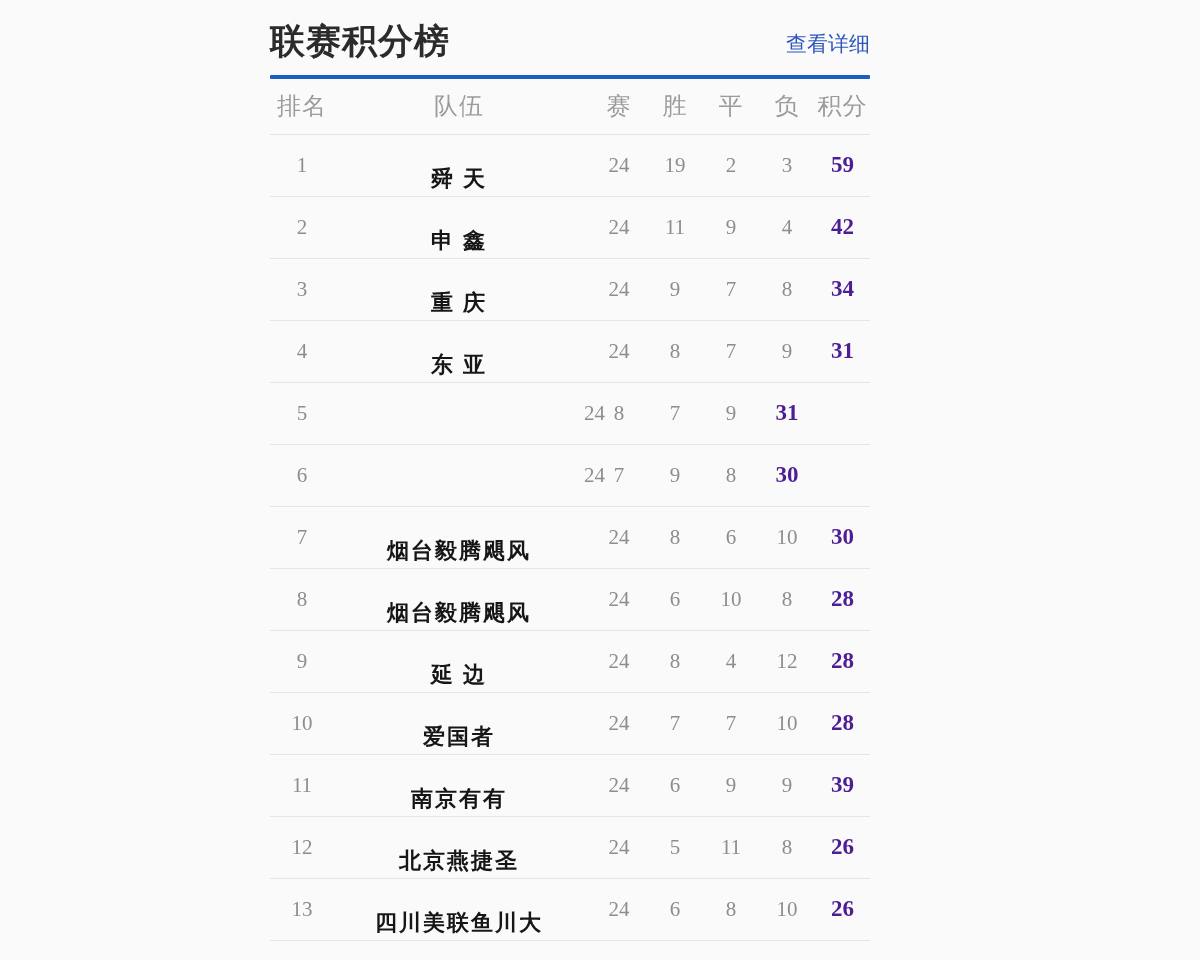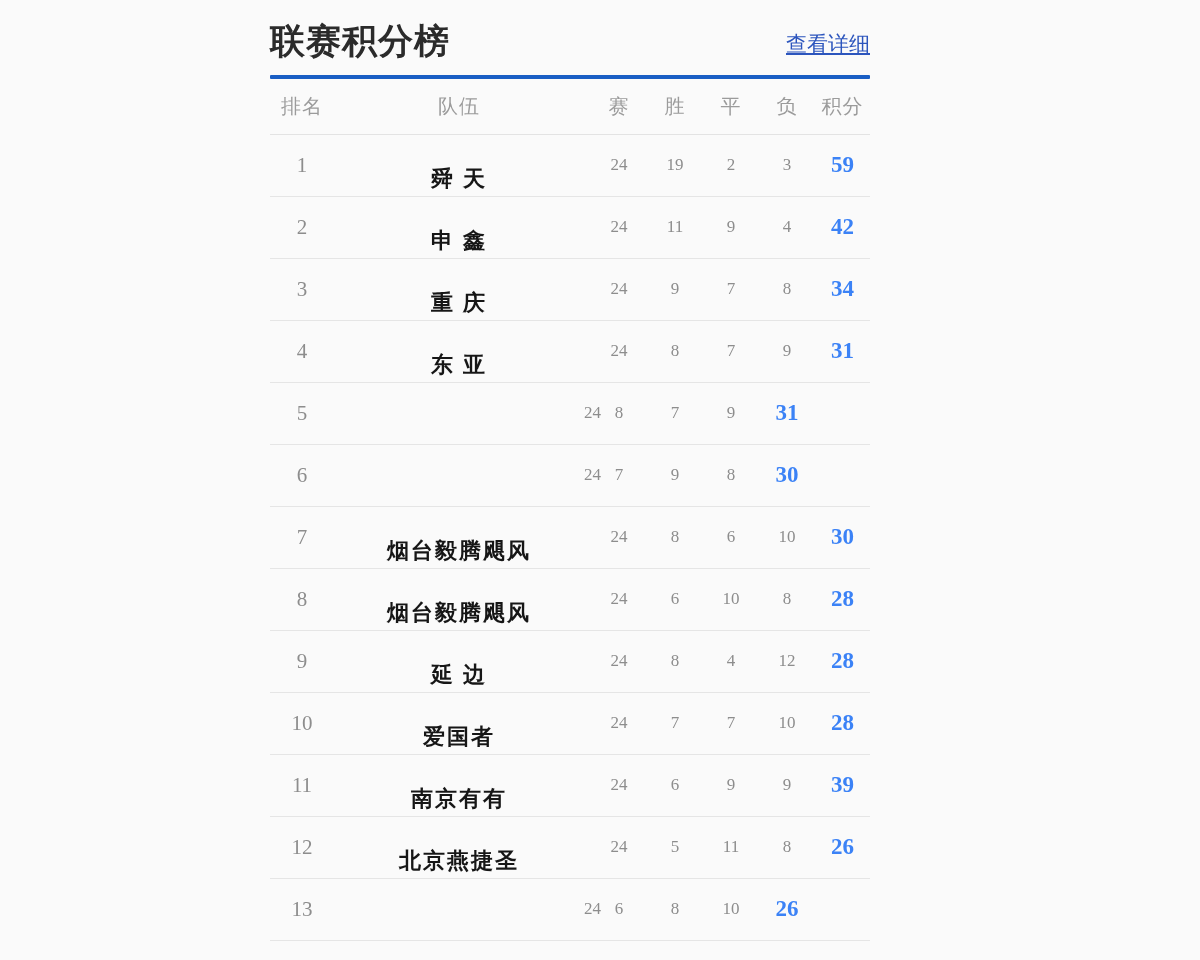--- a/index.html
+++ b/index.html
@@ -23,49 +23,48 @@
   .panel-title {
     font-size:35px;
     font-weight:bold;
     color:#2b2b2b;
     letter-spacing:1px;
     line-height:1.1;
   }
   .details-link {
     font-size:21px;
     color:#2c55bd;
-    text-decoration:underline;
     padding-bottom:3px;
     cursor:pointer;
   }
   .title-rule {
     height:4px;
     background:#1a5ec4;
     border-radius:1px;
   }
   .grid {
     display:grid;
     grid-template-columns:64px 250px 7px 56px 56px 56px 56px 55px;
     align-items:center;
   }
   .thead {
     height:56px;
-    font-size:20px;
+    font-size:24px;
     color:#9b9b9b;
     border-bottom:1px solid #e3e3e3;
   }
   .thead .c { text-align:center; letter-spacing:1px; }
   .row {
     height:62px;
     border-bottom:1px solid #e5e5e5;
     background:transparent;
   }
   .cell-num {
     font-family:"Liberation Serif","DejaVu Serif",serif;
-    font-size:17px;
+    font-size:21px;
     color:#8d8d8d;
     text-align:center;
   }
   .cell-rank {
     font-family:"Liberation Serif","DejaVu Serif",serif;
     font-size:21px;
     color:#8d8d8d;
     text-align:center;
   }
   .cell-team {
@@ -74,21 +73,21 @@
     color:#161616;
     text-align:center;
     letter-spacing:2px;
     white-space:nowrap;
     margin-top:28px;
   }
   .cell-points {
     font-family:"Liberation Serif","DejaVu Serif",serif;
     font-size:23px;
     font-weight:bold;
-    color:#3b82f6;
+    color:#4c1d95;
     text-align:center;
   }
 </style>
 </head>
 <body>
 
 <div class="panel">
 
   <div class="panel-header">
     <div class="panel-title">联赛积分榜</div>
@@ -222,20 +221,21 @@
         <div class="cell-team">北京燕捷圣</div>
         <div></div>
         <div class="cell-num">24</div>
         <div class="cell-num">5</div>
         <div class="cell-num">11</div>
         <div class="cell-num">8</div>
         <div class="cell-points">26</div>
       </div>
       <div class="grid row">
         <div class="cell-rank">13</div>
+        <div class="cell-team">四川美联鱼川大</div>
         <div></div>
         <div class="cell-num">24</div>
         <div class="cell-num">6</div>
         <div class="cell-num">8</div>
         <div class="cell-num">10</div>
         <div class="cell-points">26</div>
       </div>
     </div>
 
 </div>

